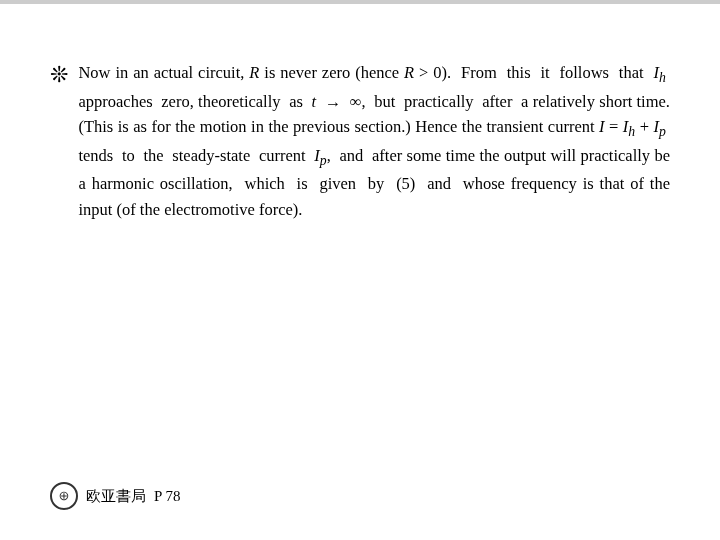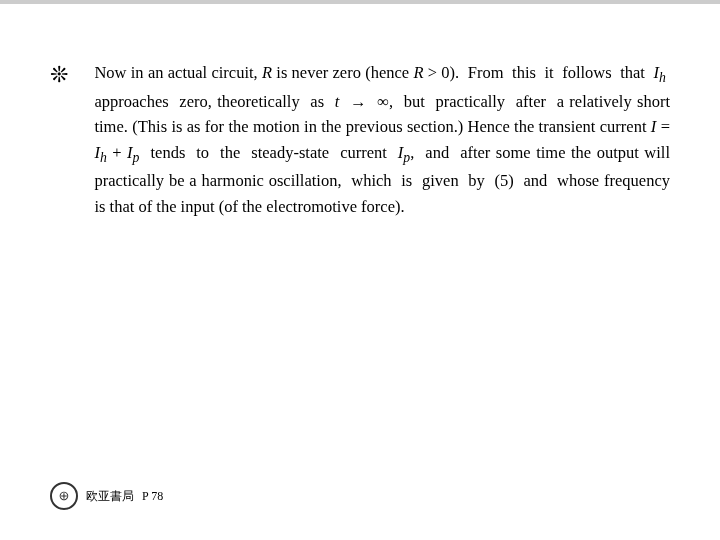--- a/index.html
+++ b/index.html
@@ -46,21 +46,20 @@
       flex-shrink: 0;
       color: #000;
     }
 
     .text-content {
       font-size: 16.5px;
       line-height: 1.55;
       color: #000000;
       text-align: justify;
       flex: 1;
-      margin-left: 16px;
     }
 
     .text-content .italic {
       font-style: italic;
     }
 
     .footer {
       display: flex;
       align-items: center;
       gap: 8px;
@@ -75,21 +74,21 @@
       border-radius: 50%;
       display: flex;
       align-items: center;
       justify-content: center;
       font-size: 13px;
       color: #333;
       flex-shrink: 0;
     }
 
     .footer-text {
-      font-size: 12px;
+      font-size: 15px;
       color: #000;
     }
 
     .top-border-line {
       position: absolute;
       top: 0;
       left: 0;
       width: 100%;
       height: 4px;
       background: #cccccc;

